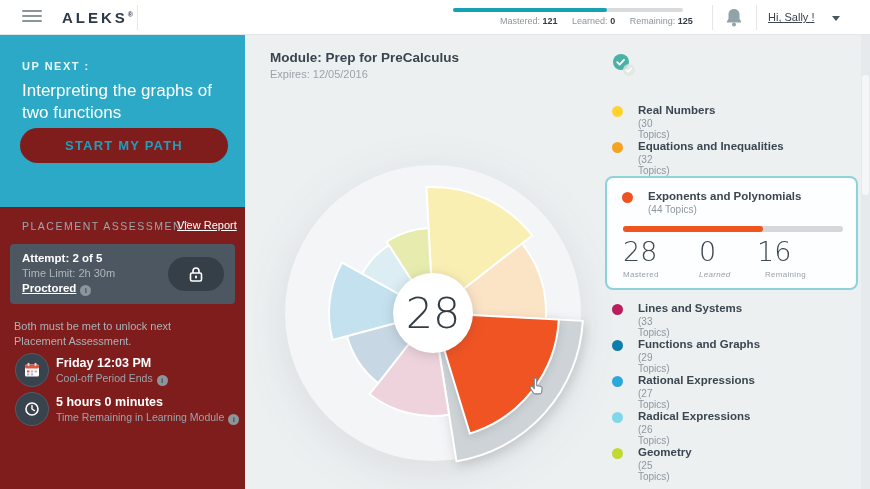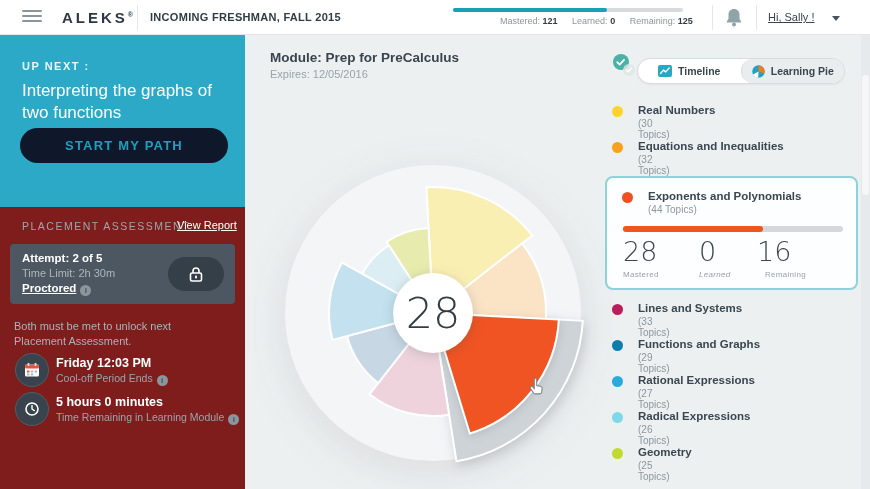--- a/index.html
+++ b/index.html
@@ -20,21 +20,21 @@
   .tb-progress .fill { height:4px; border-radius:2px; background:#17a1b4; }
   .tb-labels { position:absolute; left:500px; top:16px; font-size:9px; color:#8b959c; white-space:nowrap; }
   .tb-labels b { color:#323c45; margin-right:12px; }
   .bell-wrap { position:absolute; left:724px; top:7px; width:20px; height:22px; cursor:pointer; }
   .user { position:absolute; left:768px; top:11px; font-size:11px; color:#3a454f; cursor:pointer;text-decoration:underline; }
   .caret { position:absolute; left:832px; top:16px; width:0; height:0; border-left:4px solid transparent; border-right:4px solid transparent; border-top:5px solid #4a545c; cursor:pointer; }
   
   .sidebar-top { position:absolute; left:0; top:35px; width:245px; height:172px; background:#2ba9c7; z-index:20; }
   .upnext-label { position:absolute; left:22px; top:25px; font-size:11px; font-weight:bold; color:#eafafd; letter-spacing:1.5px; }
   .upnext-title { position:absolute; left:22px; top:45px; width:200px; font-size:17px; font-weight:500; line-height:1.3; color:#fff; }
-  .start-btn { position:absolute; left:20px; top:93px; width:208px; height:35px; background:#0f172a; border:none; border-radius:18px;
+  .start-btn { position:absolute; left:20px; top:93px; width:208px; height:35px; background:#7f1d1d; border:none; border-radius:18px;
     font-family:"Liberation Sans", sans-serif; font-size:13px; font-weight:bold; letter-spacing:1.2px; color:#1e9fbe; cursor:pointer; }
   .sidebar-bottom { position:absolute; left:0; top:207px; width:245px; height:282px; background:#7f1d1d; z-index:20; }
   .pa-title { position:absolute; left:22px; top:13px; font-size:10.5px; color:#9ba6ad; letter-spacing:1.5px; }
   .view-report { position:absolute; left:177px; top:12px; font-size:11px; font-weight:normal; color:#fff; text-decoration:underline; cursor:pointer; }
   .attempt-panel { position:absolute; left:10px; top:37px; width:225px; height:60px; background:#4c5761; border-radius:4px; }
   .attempt-line1 { position:absolute; left:12px; top:8px; font-size:11.5px; font-weight:bold; color:#fff; }
   .attempt-line2 { position:absolute; left:12px; top:23px; font-size:11px; color:#aeb6bc; }
   .attempt-line3 { position:absolute; left:12px; top:38px; font-size:11.5px; font-weight:bold; color:#fff; text-decoration:underline; cursor:pointer; }
   .lock-pill { position:absolute; left:158px; top:13px; width:56px; height:34px; background:#353f48; border-radius:17px; cursor:pointer; }
   .lock-pill svg { position:absolute; left:20px; top:9px; }
@@ -76,21 +76,20 @@
 <div class="screen">
 
   <div class="topbar">
     <div class="hamburger">
         <span></span>
         <span></span>
         <span></span>
       </div>
     <div class="brand"><span>ALEKS</span><sup>®</sup></div>
     <div class="v-div" style="left:137px;"></div>
-    <div class="class-name">INCOMING FRESHMAN, FALL 2015</div>
     <div class="tb-progress">
         <div class="fill" style="width: 67%;"></div>
       </div>
     <div class="tb-labels">
       <span>Mastered:</span>
       <b>121</b>
       <span>Learned:</span>
       <b>0</b>
       <span>Remaining:</span>
       <b>125</b>
@@ -159,37 +158,20 @@
 
   <div class="check-badge">
     <svg width="30" height="28" viewBox="0 0 30 28">
         <circle cx="11" cy="10" r="8" fill="#49b2a5"></circle>
         <path d="M7.2 10.2l2.4 2.4 4.4-4.8" fill="none" stroke="#fff" stroke-width="1.8" stroke-linecap="round" stroke-linejoin="round"></path>
         <circle cx="19" cy="18" r="6" fill="#dfe6e4" opacity=".8"></circle>
         <path d="M16.4 18l1.8 1.8 3.2-3.5" fill="none" stroke="#fff" stroke-width="1.5" stroke-linecap="round" opacity=".9"></path>
       </svg>
   </div>
 
-  <div class="toggle">
-    <div class="seg">
-      <svg width="14" height="12" viewBox="0 0 14 12">
-          <rect width="14" height="12" rx="2" fill="#28a7c4"></rect>
-          <path d="M2.5 8.5l3-3.4 2.2 1.8 3.6-4" fill="none" stroke="#fff" stroke-width="1.4" stroke-linecap="round" stroke-linejoin="round"></path>
-        </svg>
-      <span>Timeline</span>
-    </div>
-    <div class="seg selected">
-      <svg width="13" height="13" viewBox="0 0 13 13">
-          <circle cx="6.5" cy="6.5" r="6.2" fill="#1fa3c0"></circle>
-          <path d="M6.5 6.5 L6.5 0.3 A6.2 6.2 0 0 1 12.2 8.4 Z" fill="#f07c1f"></path>
-          <path d="M6.5 6.5 L1 9.5 A6.2 6.2 0 0 0 6.2 12.7 Z" fill="#fff"></path>
-        </svg>
-      <span>Learning Pie</span>
-    </div>
-  </div>
 
   <svg id="pie-svg" width="360" height="360" viewBox="0 0 360 360">
     <circle cx="180" cy="180" r="148" fill="#f3f5f7" style="filter:drop-shadow(0 10px 22px rgba(50,60,70,.10))"></circle>
     <g id="pie-slices">
         <path d="M 180 180 L 329.79 187.85 A 150 150 0 0 1 203.47 328.15 Z" fill="#cdd3d7" stroke="#fff" stroke-width="2" style="filter: drop-shadow(rgba(50, 60, 70, 0.18) 2px 4px 6px);"></path>
         <path d="M 180 180 L 173.41 54.17 A 126 126 0 0 1 279.29 102.43 Z" fill="#faefb3" stroke="#fff" stroke-width="2"></path>
         <path d="M 180 180 L 269.05 110.43 A 113 113 0 0 1 292.85 185.91 Z" fill="#fbe3c5" stroke="#fff" stroke-width="2"></path>
         <path d="M 180 180 L 196.11 281.73 A 103 103 0 0 1 116.59 261.17 Z" fill="#eed3dc" stroke="#fff" stroke-width="2"></path>
         <path d="M 180 180 L 125.21 250.13 A 89 89 0 0 1 94.03 203.03 Z" fill="#c7d7e3" stroke="#fff" stroke-width="2"></path>
         <path d="M 180 180 L 79.54 206.92 A 104 104 0 0 1 89.04 129.58 Z" fill="#c3e1ef" stroke="#fff" stroke-width="2"></path>

